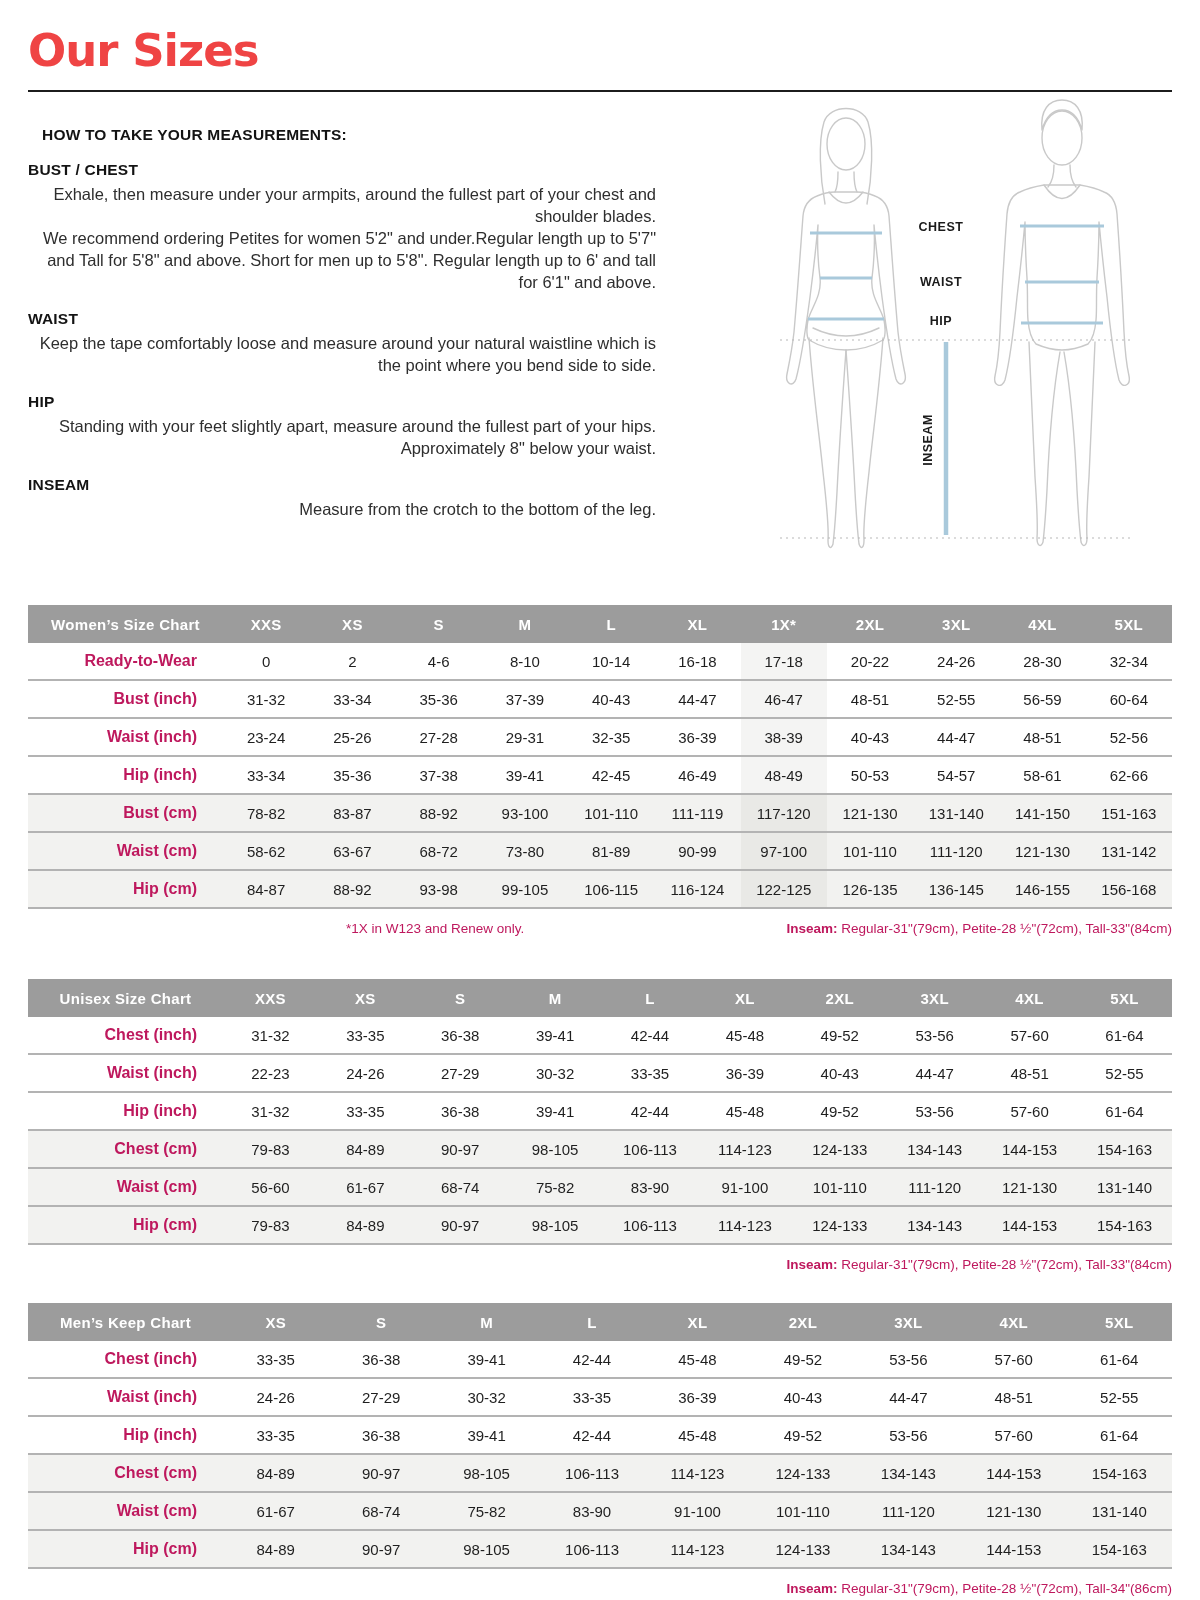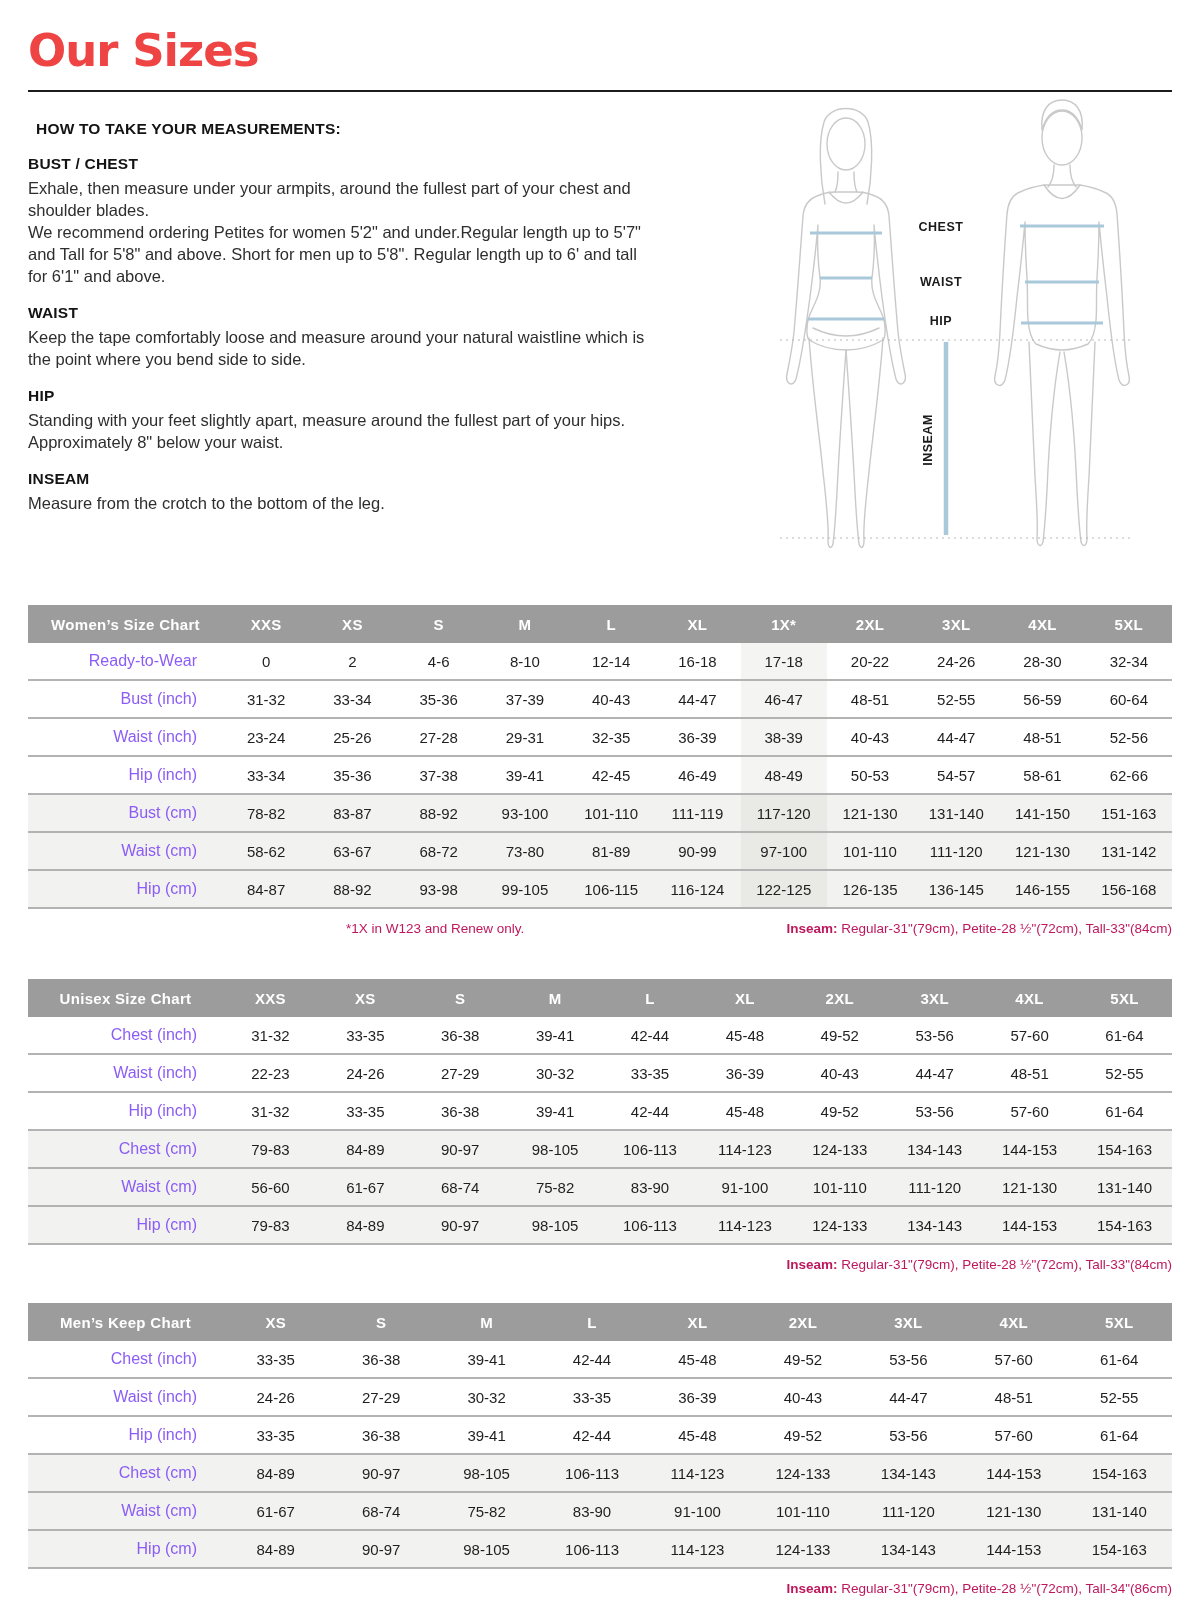--- a/index.html
+++ b/index.html
@@ -3,36 +3,36 @@
 <meta charset="utf-8">
 <style>
   html,body{margin:0;padding:0;background:#fff;}
   .page{position:relative;width:1200px;height:1600px;background:#ffffff;
         font-family:"Liberation Sans",sans-serif;color:#222;overflow:hidden;}
   header{padding:24px 28px 0;}
   h1{margin:0;font-family:"DejaVu Sans","Liberation Sans",sans-serif;
      font-weight:bold;font-size:45px;color:#ef4444;letter-spacing:-1px;}
   .rule{height:2px;background:#1c1c1c;margin-top:13px;}
   .content{position:relative;padding:20px 28px 0;}
-  .howto{margin:8px;font-size:15.5px;font-weight:bold;color:#131313;letter-spacing:.2px;}
+  .howto{margin:14px;font-size:15.5px;font-weight:bold;color:#131313;letter-spacing:.2px;}
   .sections h3{margin:17px 0 4px;font-size:15.5px;font-weight:bold;color:#131313;letter-spacing:.2px;}
-  .sections p{margin:0;font-size:16.5px;line-height:22px;color:#2e2e2e;max-width:628px;}
+  .sections p{margin:0;font-size:16.5px;line-height:22px;color:#2e2e2e;max-width:628px;text-align:right;}
   .diagram{position:absolute;left:760px;top:0px;width:380px;height:466px;}
   .diagram svg{display:block;}
 
   .tables{position:absolute;left:28px;right:28px;top:605px;}
   .tbl-section.unisex{margin-top:40px;}
   .tbl-section.mens{margin-top:28px;}
   table{width:100%;border-collapse:collapse;table-layout:fixed;}
   thead th{background:#9c9c9c;color:#fff;font-size:15px;font-weight:bold;
            height:36px;text-align:center;letter-spacing:.3px;}
   thead th.title-cell{font-size:15px;margin-left:41px;}
   tbody tr{border-bottom:2px solid #b3b3b3;}
   tbody th{height:34px;text-align:right;padding-right:26px;font-size:16px;
-           font-weight:normal;color:#8b5cf6;white-space:nowrap;}
+           font-weight:bold;color:#be185d;white-space:nowrap;}
   tbody td{height:34px;text-align:center;font-size:15px;color:#1f1f1f;}
   tbody tr.shaded th, tbody tr.shaded td{background:#f2f2f0;}
   tbody td.hl{background:rgba(95,95,80,0.07);}
   tbody tr.shaded td.hl{background:#e9e9e6;}
   .notes{display:flex;margin-top:12px;font-size:13.5px;color:#be185d;min-height:18px;}
   .note.left{margin-left:318px;}
   .note.right{margin-left:auto;}
   .note b{font-weight:bold;}
 </style>
 </head>
@@ -144,21 +144,21 @@
                 <th>5XL</th>
               </tr>
             </thead>
             <tbody>
               <tr>
                 <th>Ready-to-Wear</th>
                 <td>0</td>
                 <td>2</td>
                 <td>4-6</td>
                 <td>8-10</td>
-                <td>12-14</td>
+                <td>10-14</td>
                 <td>16-18</td>
                 <td class="hl">17-18</td>
                 <td>20-22</td>
                 <td>24-26</td>
                 <td>28-30</td>
                 <td>32-34</td>
               </tr>
               <tr>
                 <th>Bust (inch)</th>
                 <td>31-32</td>

